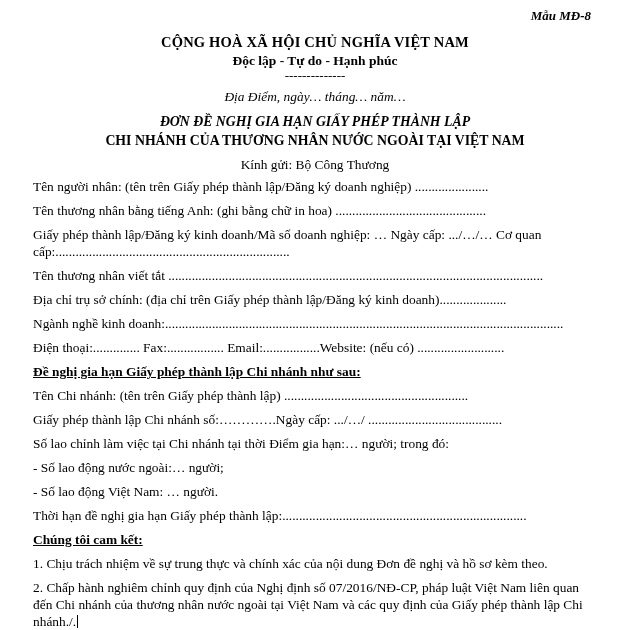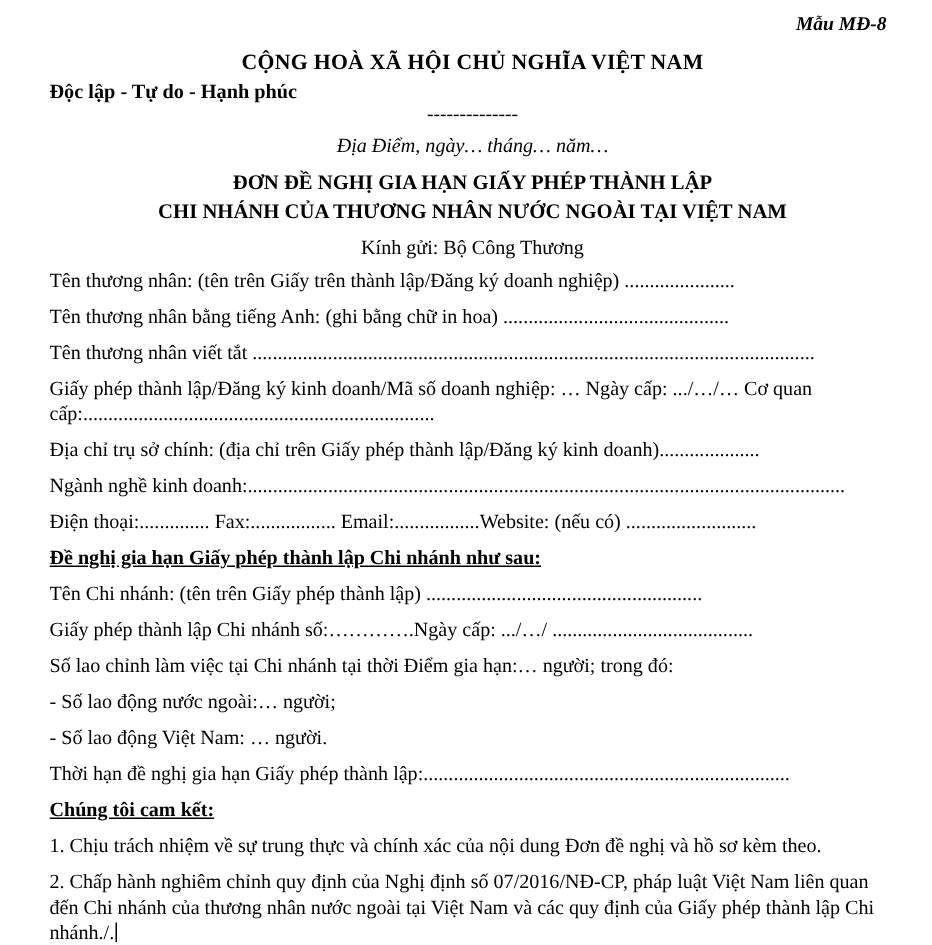--- a/index.html
+++ b/index.html
@@ -14,35 +14,35 @@
   .form-code {
     text-align:right; font-style:italic;
     font-size:13px; line-height:16px; margin-right:6px;font-weight:bold;
   }
   .h-national {
     text-align:center; font-weight:bold;
     font-size:14.5px; line-height:20px; margin-top:8px;
     letter-spacing:0.2px;
   }
   .h-motto {
-    text-align:left; font-weight:bold;
+    text-align:center; font-weight:bold;
     font-size:13.5px; line-height:18px;
   }
   .h-dashes {
     text-align:center; font-size:13px; line-height:11px;
   }
   .date-line {
     text-align:center; font-style:italic;
     font-size:13.4px; line-height:19px; margin-top:6px;
   }
   .doc-title {
     text-align:center; font-weight:bold;
     font-size:13.8px; line-height:19px;
   }
-  .doc-title.first { margin-top:6px; }
+  .doc-title.first { margin-top:6px;font-style:italic; }
   .recipient {
     text-align:center; font-size:13.4px; line-height:19px; margin-top:5px;
   }
 
   .body-block { margin-top:4px; width:564px; overflow:hidden; }
   p.line {
     margin:0 0 7px 0;
     font-size:13.4px; line-height:17px;
     overflow-wrap:break-word;
   }
@@ -65,24 +65,24 @@
   <div class="h-dashes">--------------</div>
 
   <div class="date-line">Địa Điểm, ngày… tháng… năm…</div>
 
   <div class="doc-title first">ĐƠN ĐỀ NGHỊ GIA HẠN GIẤY PHÉP THÀNH LẬP</div>
   <div class="doc-title">CHI NHÁNH CỦA THƯƠNG NHÂN NƯỚC NGOÀI TẠI VIỆT NAM</div>
 
   <div class="recipient">Kính gửi: Bộ Công Thương</div>
 
   <div class="body-block">
-    <p class="line nowrap">Tên thương nhân: (tên trên Giấy trên thành lập/Đăng ký doanh nghiệp) ......................</p>
+    <p class="line nowrap">Tên người nhân: (tên trên Giấy phép thành lập/Đăng ký doanh nghiệp) ......................</p>
     <p class="line nowrap">Tên thương nhân bằng tiếng Anh: (ghi bằng chữ in hoa) .............................................</p>
+    <p class="line">Giấy phép thành lập/Đăng ký kinh doanh/Mã số doanh nghiệp: … Ngày cấp: .../…/… Cơ quan cấp:......................................................................</p>
     <p class="line nowrap">Tên thương nhân viết tắt ................................................................................................................</p>
-    <p class="line">Giấy phép thành lập/Đăng ký kinh doanh/Mã số doanh nghiệp: … Ngày cấp: .../…/… Cơ quan cấp:......................................................................</p>
     <p class="line nowrap">Địa chỉ trụ sở chính: (địa chỉ trên Giấy phép thành lập/Đăng ký kinh doanh)....................</p>
     <p class="line nowrap">Ngành nghề kinh doanh:.......................................................................................................................</p>
     <p class="line nowrap">Điện thoại:.............. Fax:................. Email:.................Website: (nếu có) ..........................</p>
     <p class="line bold">Đề nghị gia hạn Giấy phép thành lập Chi nhánh như sau:</p>
     <p class="line nowrap">Tên Chi nhánh: (tên trên Giấy phép thành lập) .......................................................</p>
     <p class="line nowrap">Giấy phép thành lập Chi nhánh số:………….Ngày cấp: .../…/ ........................................</p>
     <p class="line nowrap">Số lao chỉnh làm việc tại Chi nhánh tại thời Điểm gia hạn:… người; trong đó:</p>
     <p class="line nowrap">- Số lao động nước ngoài:… người;</p>
     <p class="line nowrap">- Số lao động Việt Nam: … người.</p>
     <p class="line nowrap">Thời hạn đề nghị gia hạn Giấy phép thành lập:.........................................................................</p>

